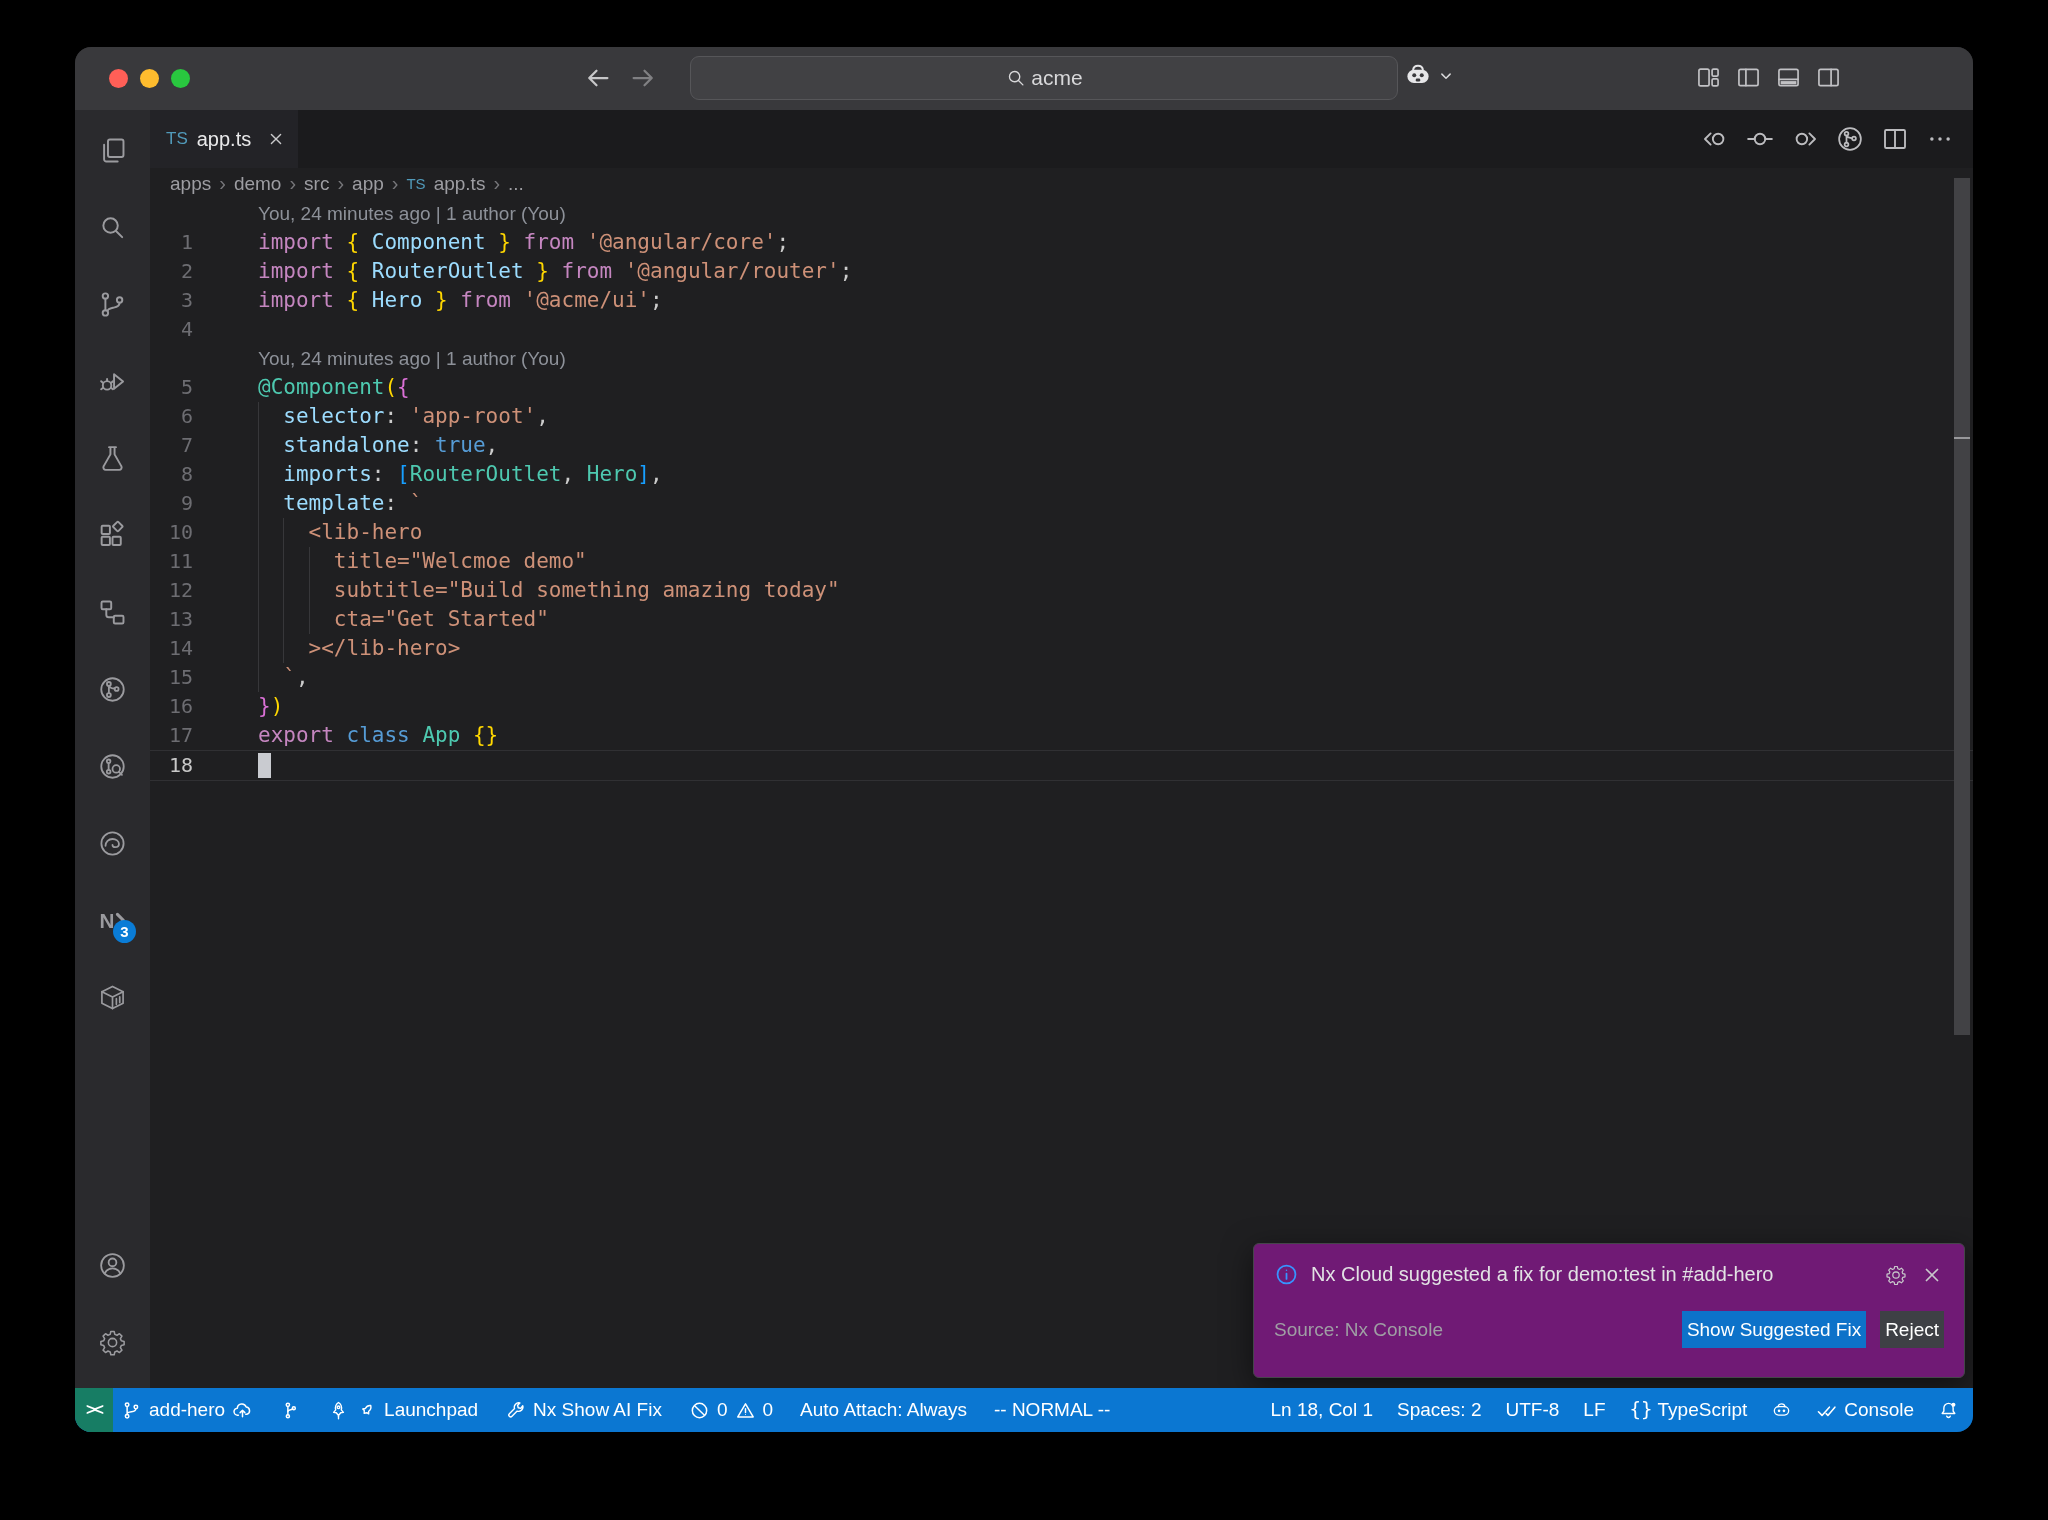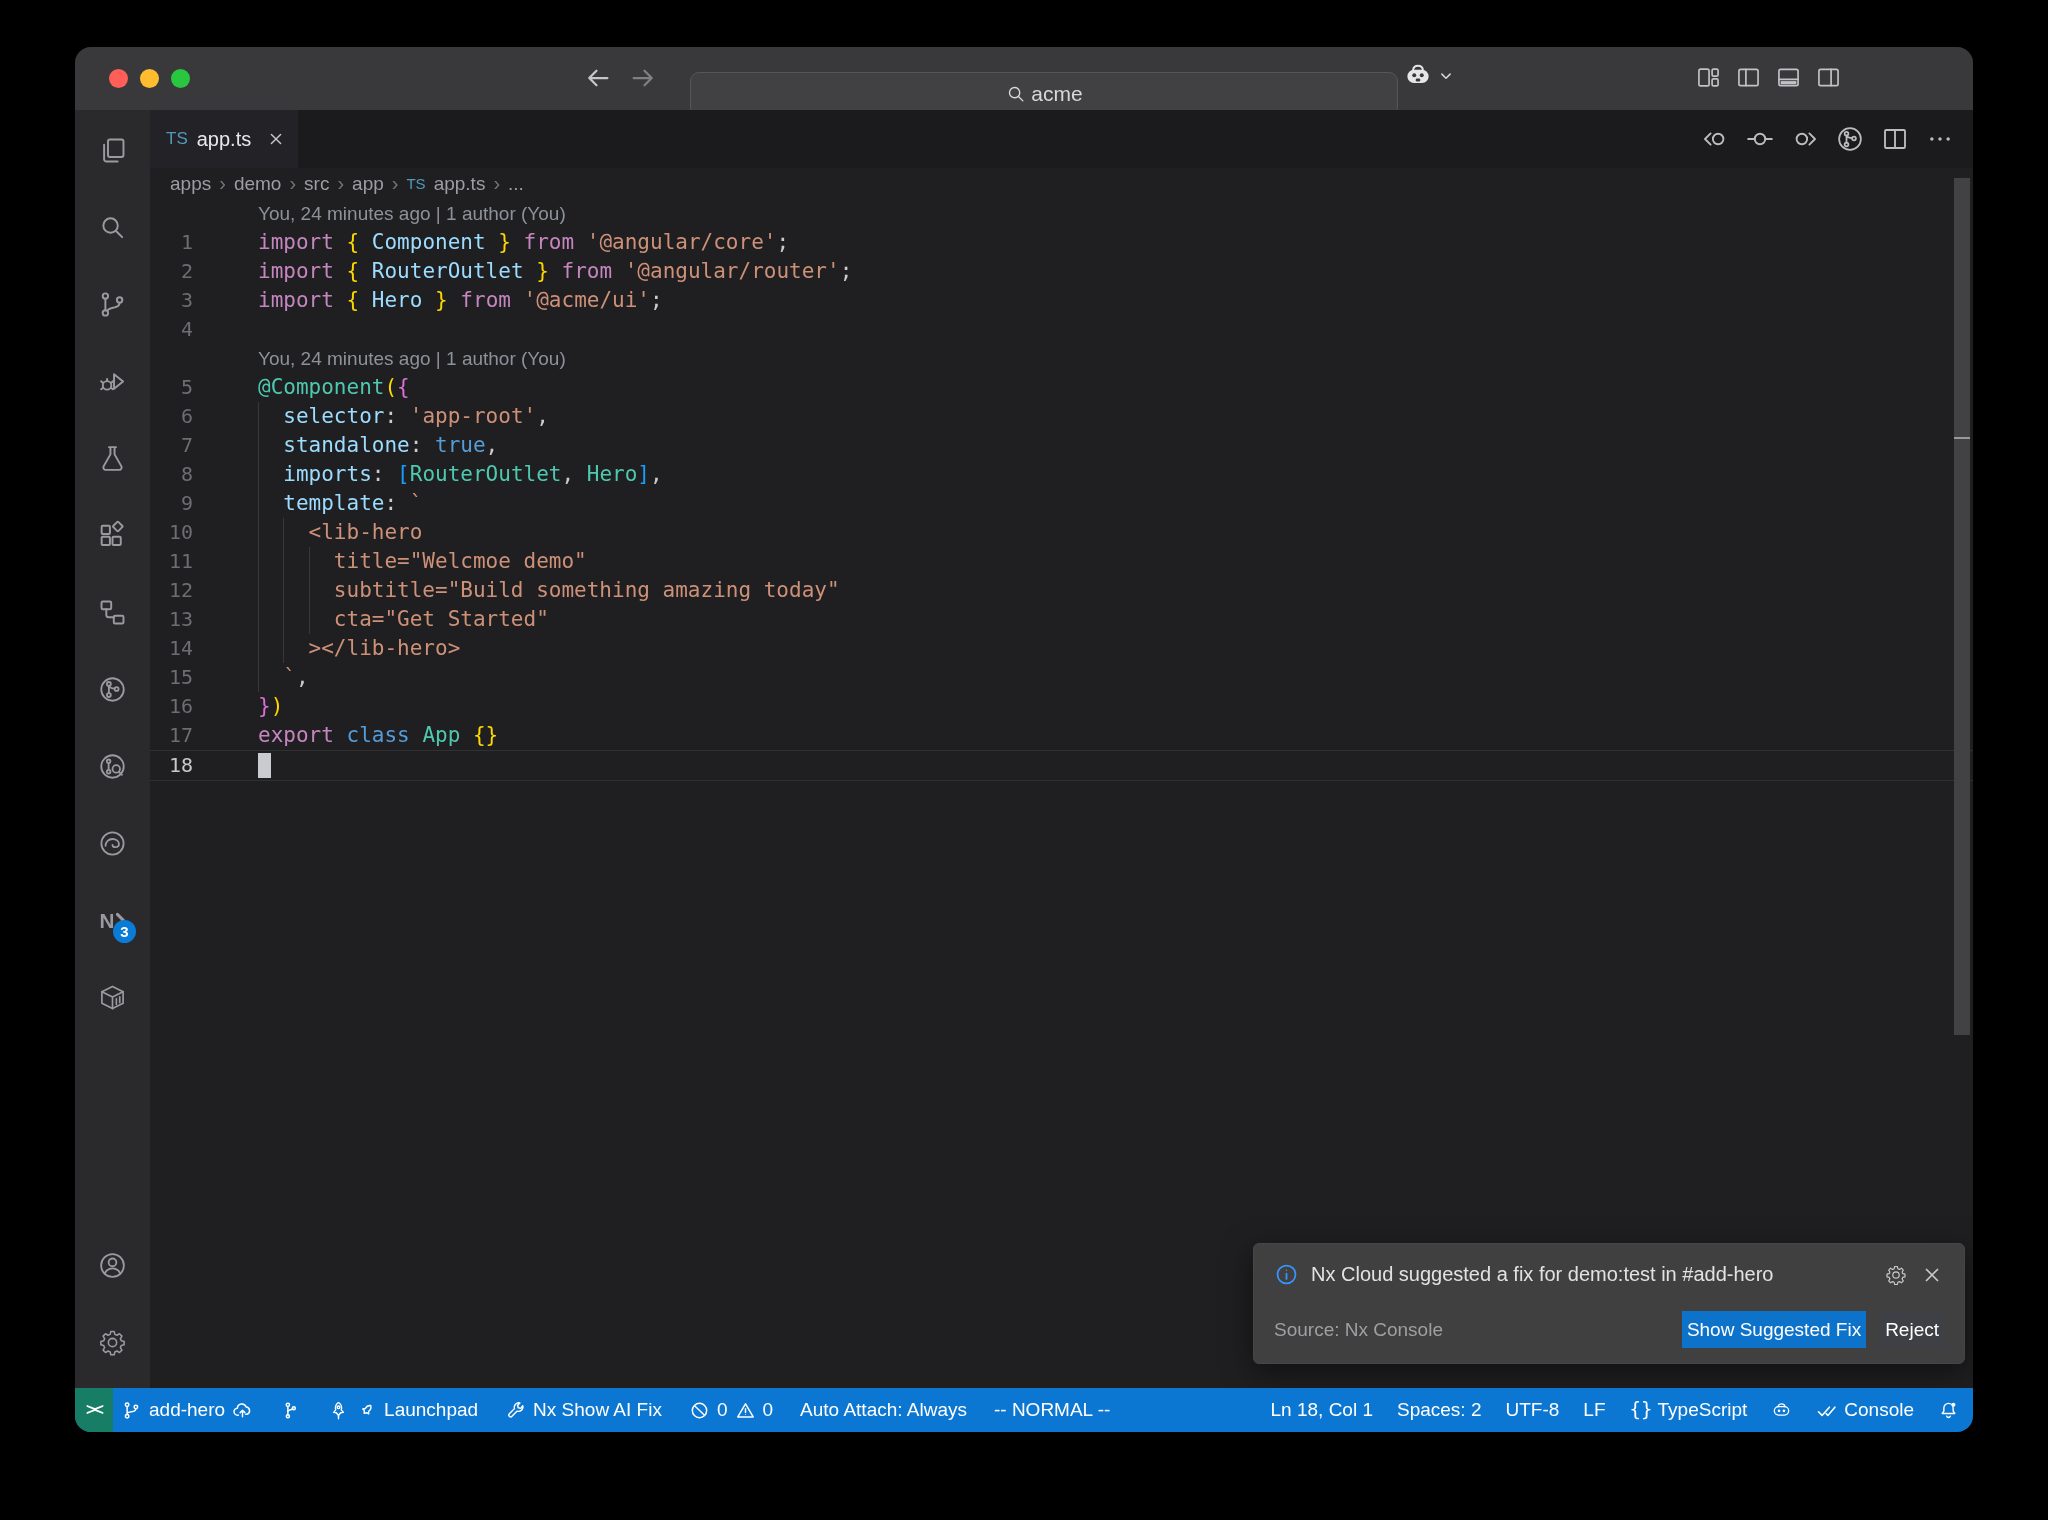--- a/index.html
+++ b/index.html
@@ -5,21 +5,21 @@
   html,body{margin:0;padding:0;width:2048px;height:1520px;background:#000;overflow:hidden;
     font-family:"Liberation Sans",sans-serif;-webkit-font-smoothing:antialiased;}
   .window{position:absolute;left:75px;top:47px;width:1898px;height:1385px;background:#1f1f21;
     border-radius:16px;overflow:hidden;box-shadow:0 30px 90px rgba(0,0,0,.7);}
   
   .titlebar{position:absolute;left:0;top:0;right:0;height:63px;background:#39393c;border-bottom:1px solid #2a2a2b;}
   .traffic{position:absolute;left:34px;top:22px;display:flex;gap:12px;}
   .traffic span{width:19px;height:19px;border-radius:50%;display:inline-block;}
   .nav{position:absolute;top:16px;width:30px;height:30px;color:#c6c6c8;}
   .nav.dim{color:#808083;}
-  .command-center{position:absolute;left:615px;top:25px;width:706px;height:42px;background:#414144;
+  .command-center{position:absolute;left:615px;top:9px;width:706px;height:42px;background:#414144;
     border:1px solid #565659;border-radius:9px;display:flex;align-items:center;justify-content:center;
     gap:4px;color:#d8d8da;font-size:21px;}
   .copilot-btn{position:absolute;left:1328px;top:14px;display:flex;align-items:center;gap:4px;color:#d8d8da;}
   .tb-right{position:absolute;left:1620px;top:17px;display:flex;gap:13px;color:#c2c2c5;}
   .tb-right .ic{width:27px;height:27px;}
   
   .activitybar{position:absolute;left:0;top:63px;bottom:44px;width:75px;background:#2a2a2d;}
   .act-item{position:absolute;left:22px;width:31px;height:31px;color:#9b9b9f;}
   .act-item .ic{width:31px;height:31px;}
   .badge{position:absolute;right:-8px;bottom:-7px;min-width:23px;height:23px;border-radius:12px;background:#0a7cd6;
@@ -44,21 +44,21 @@
   .crow .ln{position:absolute;left:0;width:43px;text-align:right;color:#6d6d72;font-size:20px;}
   .crow .ln.cur{color:#c8c8c8;}
   .crow .ltext{position:absolute;left:108px;top:0;white-space:pre;}
   .crow .blame{font-family:"Liberation Sans",sans-serif;font-size:19px;color:#8d9199;}
   .crow.curline{border-top:1px solid #303033;border-bottom:1px solid #303033;}
   .guide{position:absolute;top:0;bottom:0;width:1px;background:#37373a;}
   .cursorblock{position:absolute;left:108px;top:2px;width:13px;height:25px;background:#c9cbd0;}
   .scrollbar{position:absolute;right:3px;top:-21px;width:16px;height:857px;background:#424245;}
   .scroll-mark{position:absolute;left:0;right:0;top:259px;height:2px;background:#98989b;}
   
-  .toast{position:absolute;left:1178px;top:1196px;width:712px;height:121px;background:#404040;
+  .toast{position:absolute;left:1178px;top:1196px;width:712px;height:135px;background:#701a75;
     border:1px solid #45454a;border-radius:6px;box-shadow:0 8px 30px rgba(0,0,0,.5);box-sizing:border-box;padding:18px 20px;}
   .toast-title-row{display:flex;align-items:center;gap:12px;color:#e2e2e4;font-size:20px;}
   .toast-title-row .info{width:25px;height:25px;color:#3794ff;flex:none;}
   .toast-title{flex:1;}
   .toast-actions-ic{width:24px;height:24px;color:#c8c8cb;}
   .toast-bottom{display:flex;align-items:center;margin-top:24px;}
   .toast-source{color:#9f9fa4;font-size:19px;flex:1;}
   .btn{border-radius:0;font-size:19px;height:37px;display:flex;align-items:center;padding:0 5px;color:#fff;}
   .btn.primary{background:#0d72c9;}
   .btn.secondary{background:#3e4045;margin-left:14px;}

